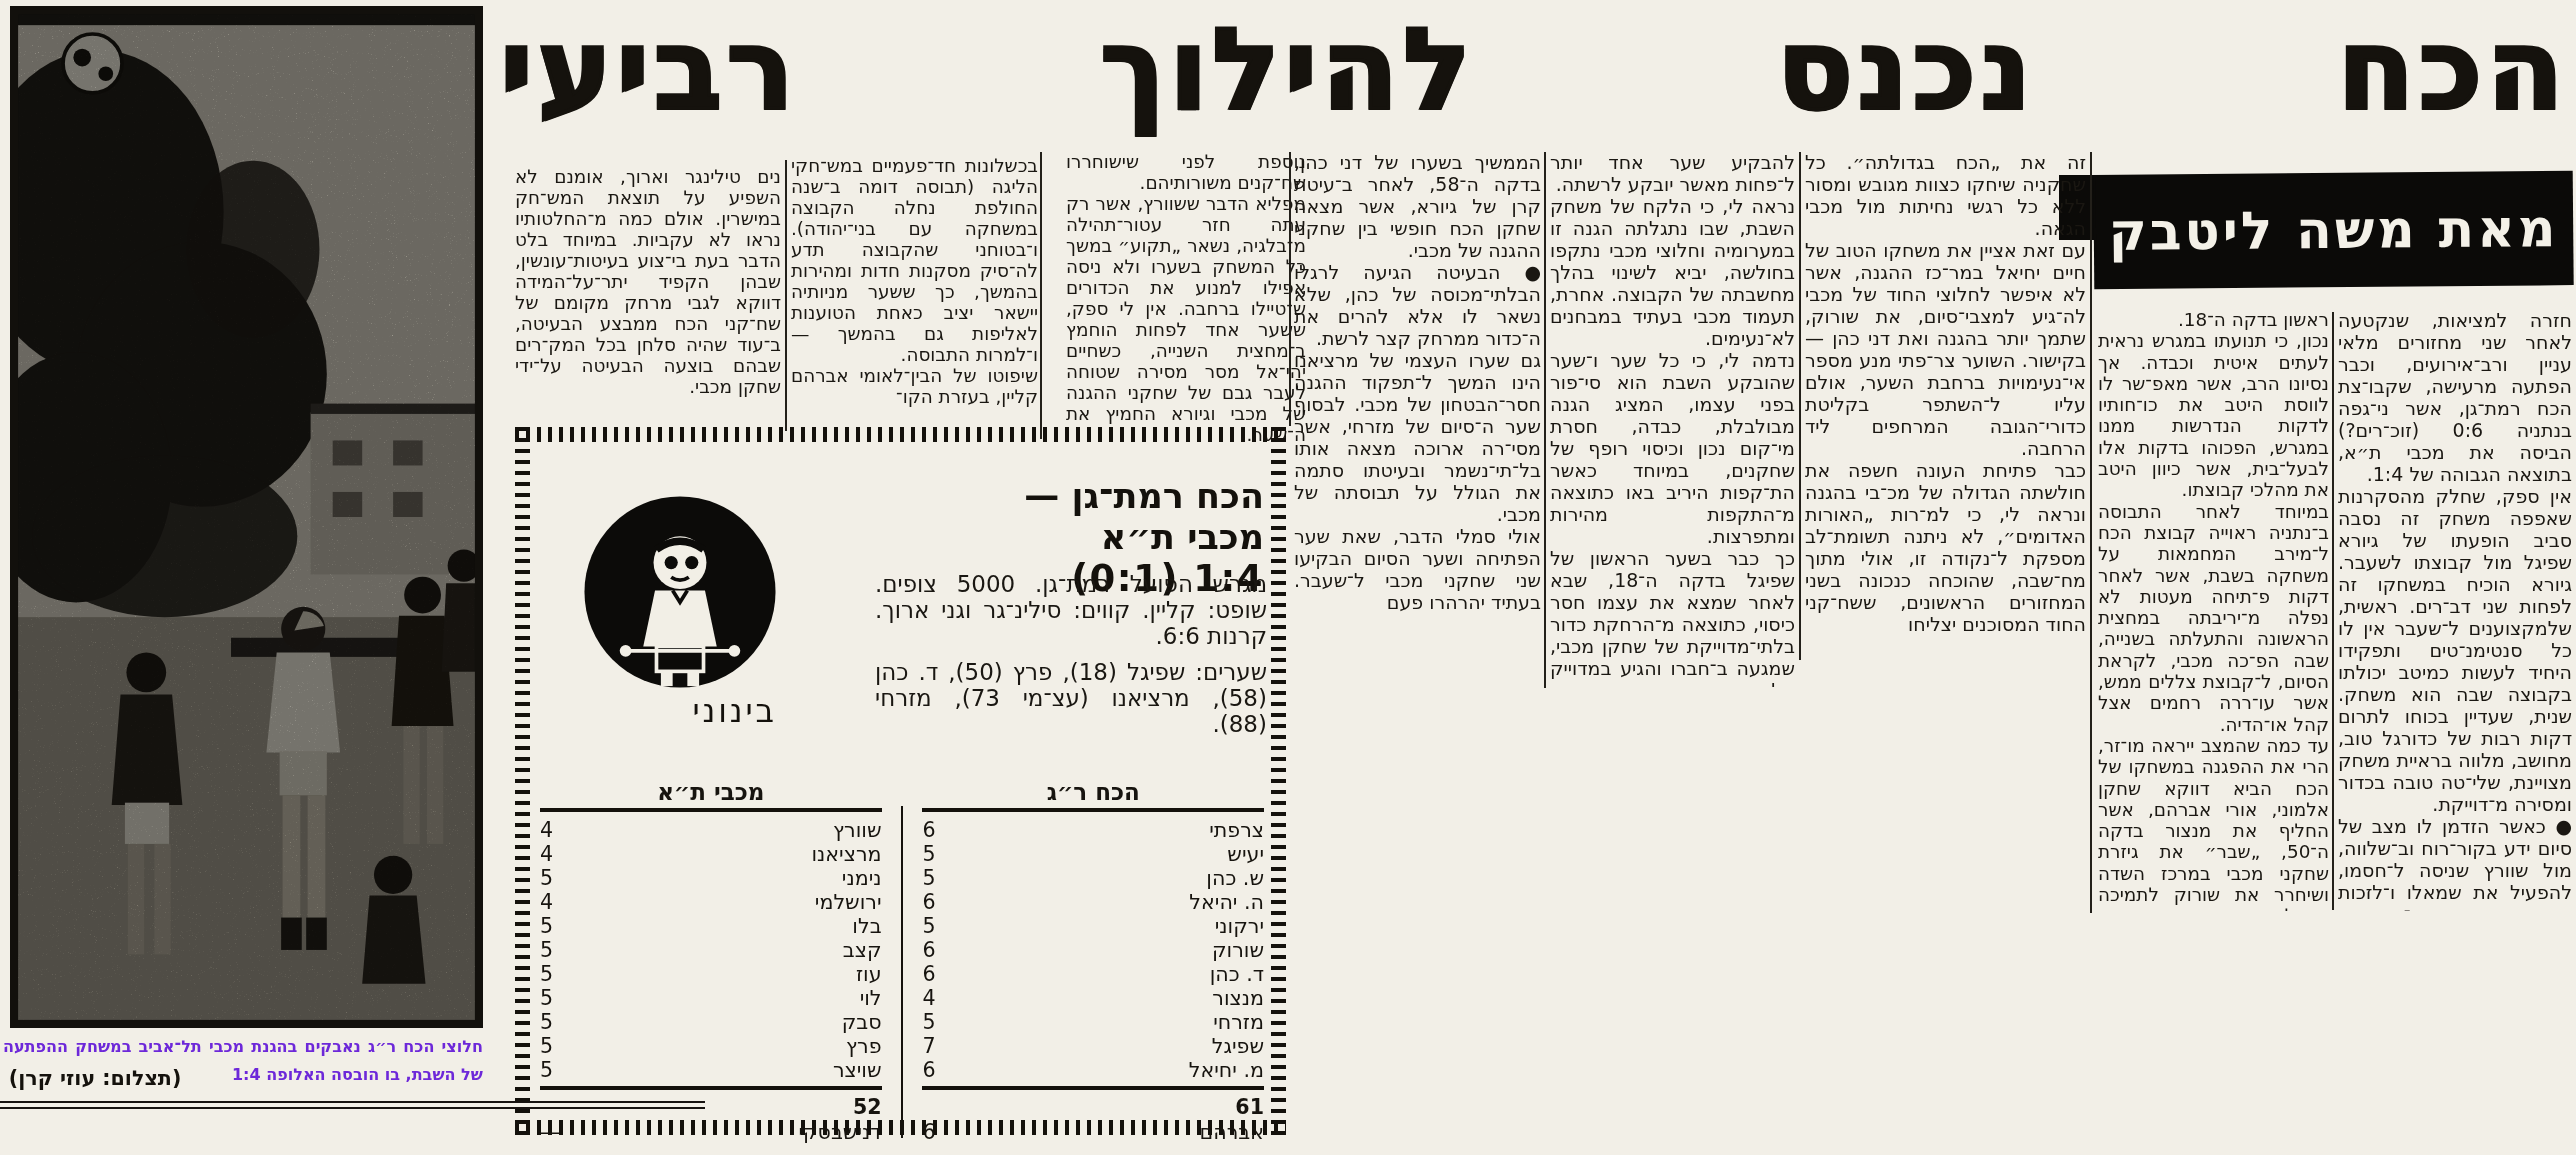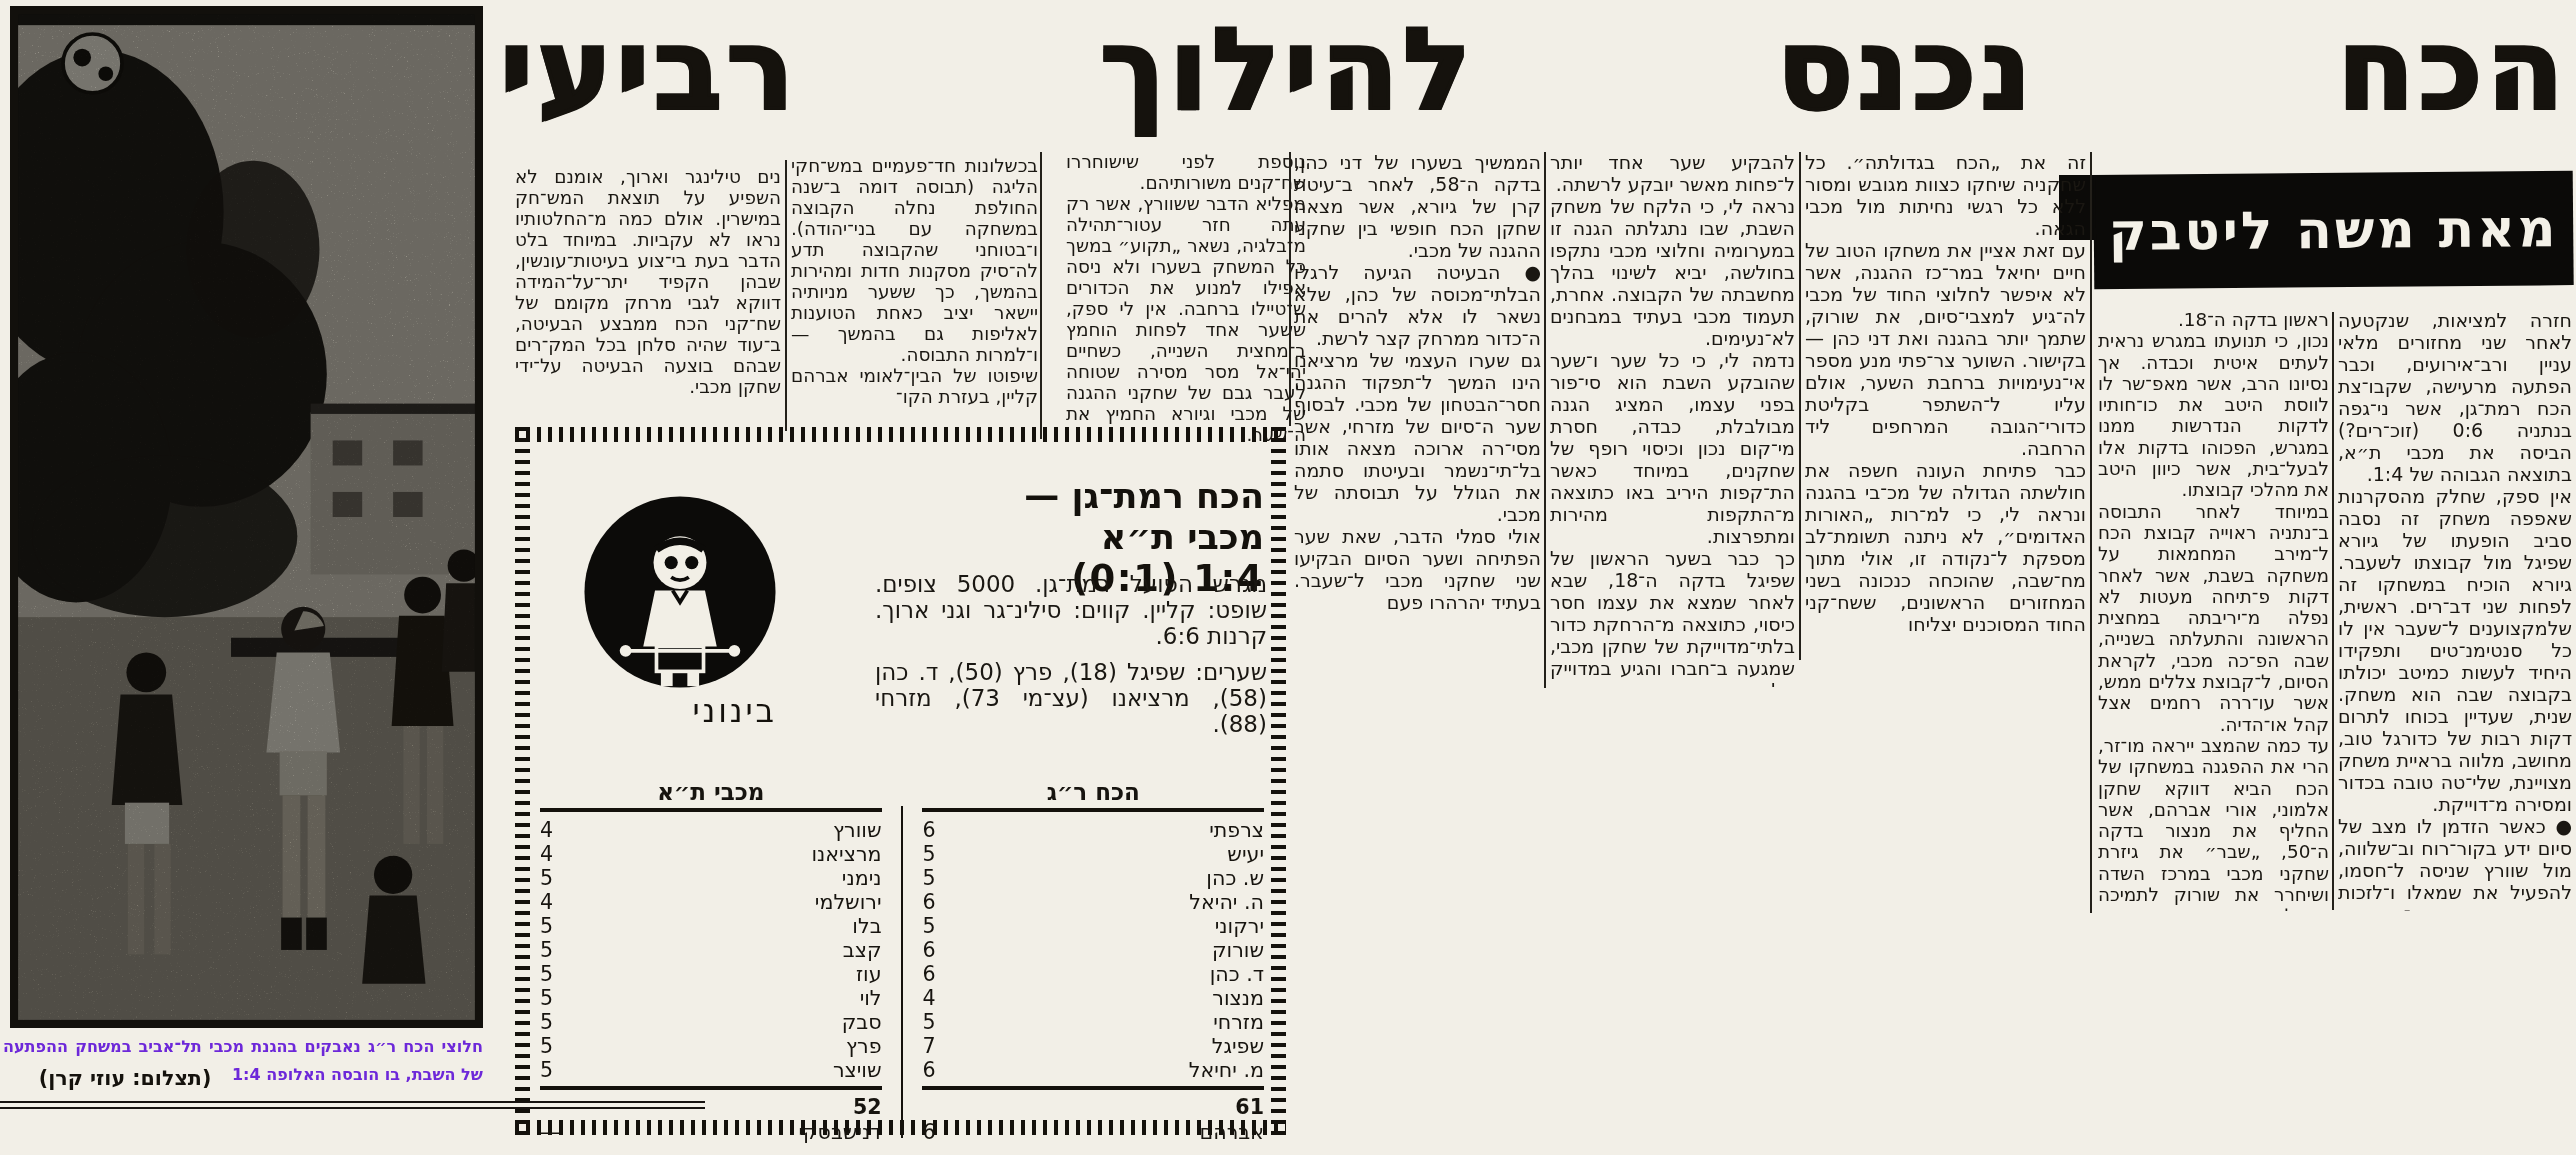--- a/index.html
+++ b/index.html
@@ -11,21 +11,21 @@
     text-align:justify;text-align-last:justify;letter-spacing:4.4px;
     -webkit-text-stroke:3.7px #15120d;color:#15120d;line-height:147px;
     text-shadow:1.5px 1.5px 0 #15120d,-1.5px 1.5px 0 #15120d;}
   
   .photo{position:absolute;left:10.3px;top:5.9px;width:473px;height:1022px;margin:0;
     background:#cfcabc;border:0;}
   .photo svg{display:block;width:100%;height:100%;}
   .caption{position:absolute;left:2.9px;top:1033px;width:480px;direction:rtl;
     font-size:16px;font-weight:bold;line-height:28px;text-align:justify;color:#6d28d9;}
   .credit{position:absolute;left:8.8px;top:1066px;width:294px;direction:rtl;text-align:left;
-    font-size:20.6px;font-weight:bold;color:#15120d;margin-left:30px;}
+    font-size:20.6px;font-weight:bold;color:#15120d;}
   .caption-rule{position:absolute;left:0;top:1101px;width:705px;height:4.4px;
     border-top:2.9px solid #171310;border-bottom:2.2px solid #171310;}
   
   .byline{position:absolute;left:2096px;top:175px;width:475px;height:110px;background:#0b0a08;
     color:#f4f1e8;display:flex;align-items:center;justify-content:center;
     font-size:52px;font-weight:bold;letter-spacing:2.9px;transform:rotate(-0.5deg);
     box-shadow:0 0 0 2.2px #0b0a08;}
   .ornament{position:absolute;left:2059px;top:175px;width:35px;height:65px;background:#0b0a08;}
   
   .col{position:absolute;direction:rtl;text-align:justify;white-space:pre-line;

